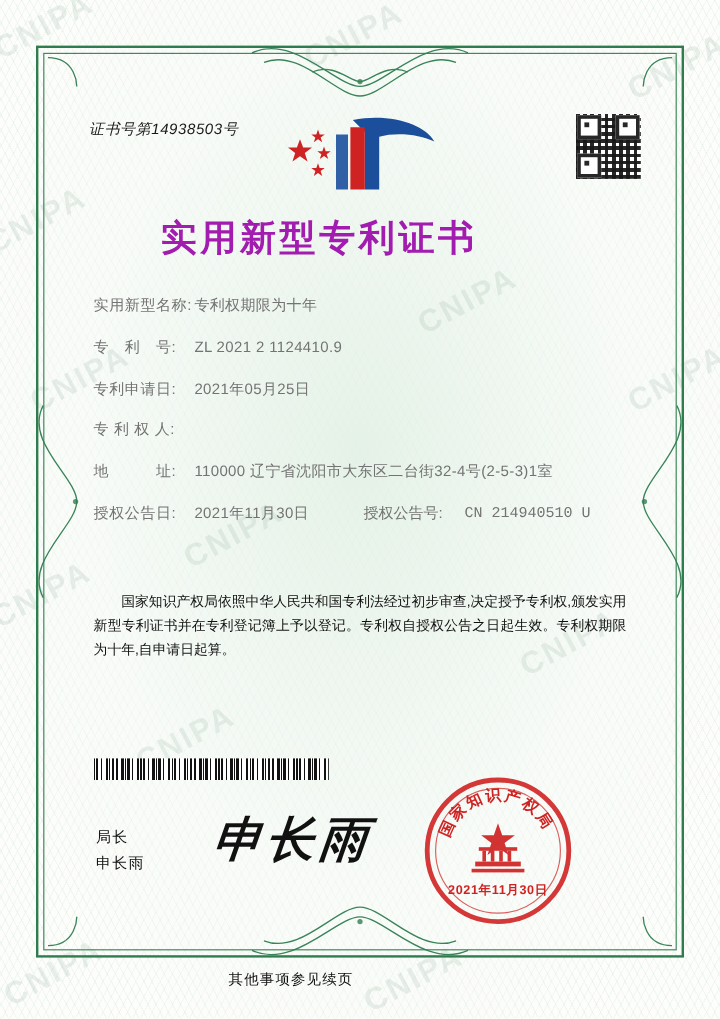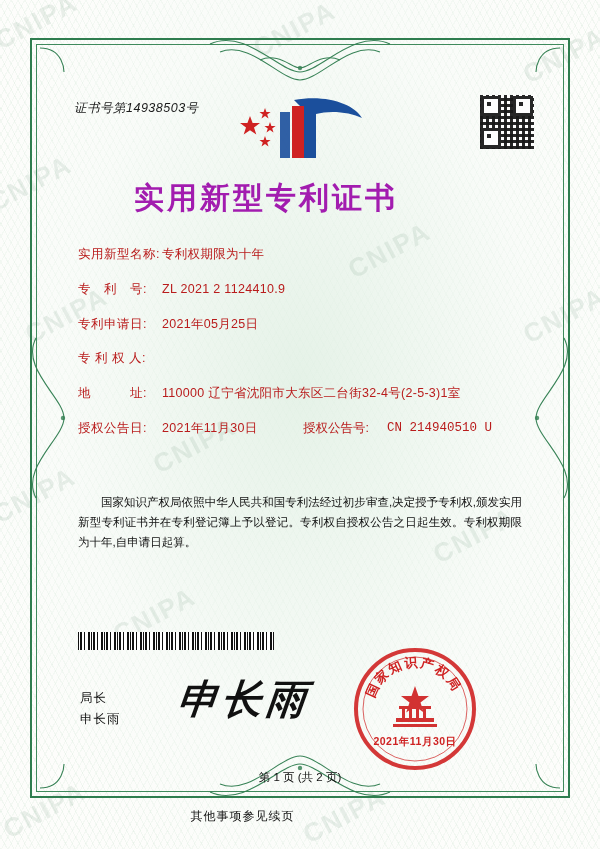--- a/index.html
+++ b/index.html
@@ -127,21 +127,21 @@
     letter-spacing: 3px;
     color: #a21caf;
   }
 
   .fields {
     position: absolute;
     left: 78px;
     top: 245px;
     width: 450px;
     font-size: 12.5px;
-    color: #b91c1c;
+    color: #737373;
     line-height: 1.5;
   }
   .field-row {
     display: flex;
     margin-bottom: 16px;
     align-items: flex-start;
   }
   .field-label {
     width: 84px;
     flex: 0 0 84px;
@@ -364,16 +364,15 @@
       <rect x="47" y="60" width="32" height="3" fill="#cf2222"></rect>
       <rect x="50" y="63" width="3" height="9" fill="#cf2222"></rect>
       <rect x="57" y="63" width="3" height="9" fill="#cf2222"></rect>
       <rect x="64" y="63" width="3" height="9" fill="#cf2222"></rect>
       <rect x="71" y="63" width="3" height="9" fill="#cf2222"></rect>
       <rect x="41" y="78" width="44" height="3" fill="#cf2222"></rect>
     </g>
   </svg>
   <div class="seal-date">2021年11月30日</div>
 
-  <div class="page-no">第 1 页 (共 2 页)</div>
   <div class="footer-note">其他事项参见续页</div>
 
 </div>
 
 </body></html>

